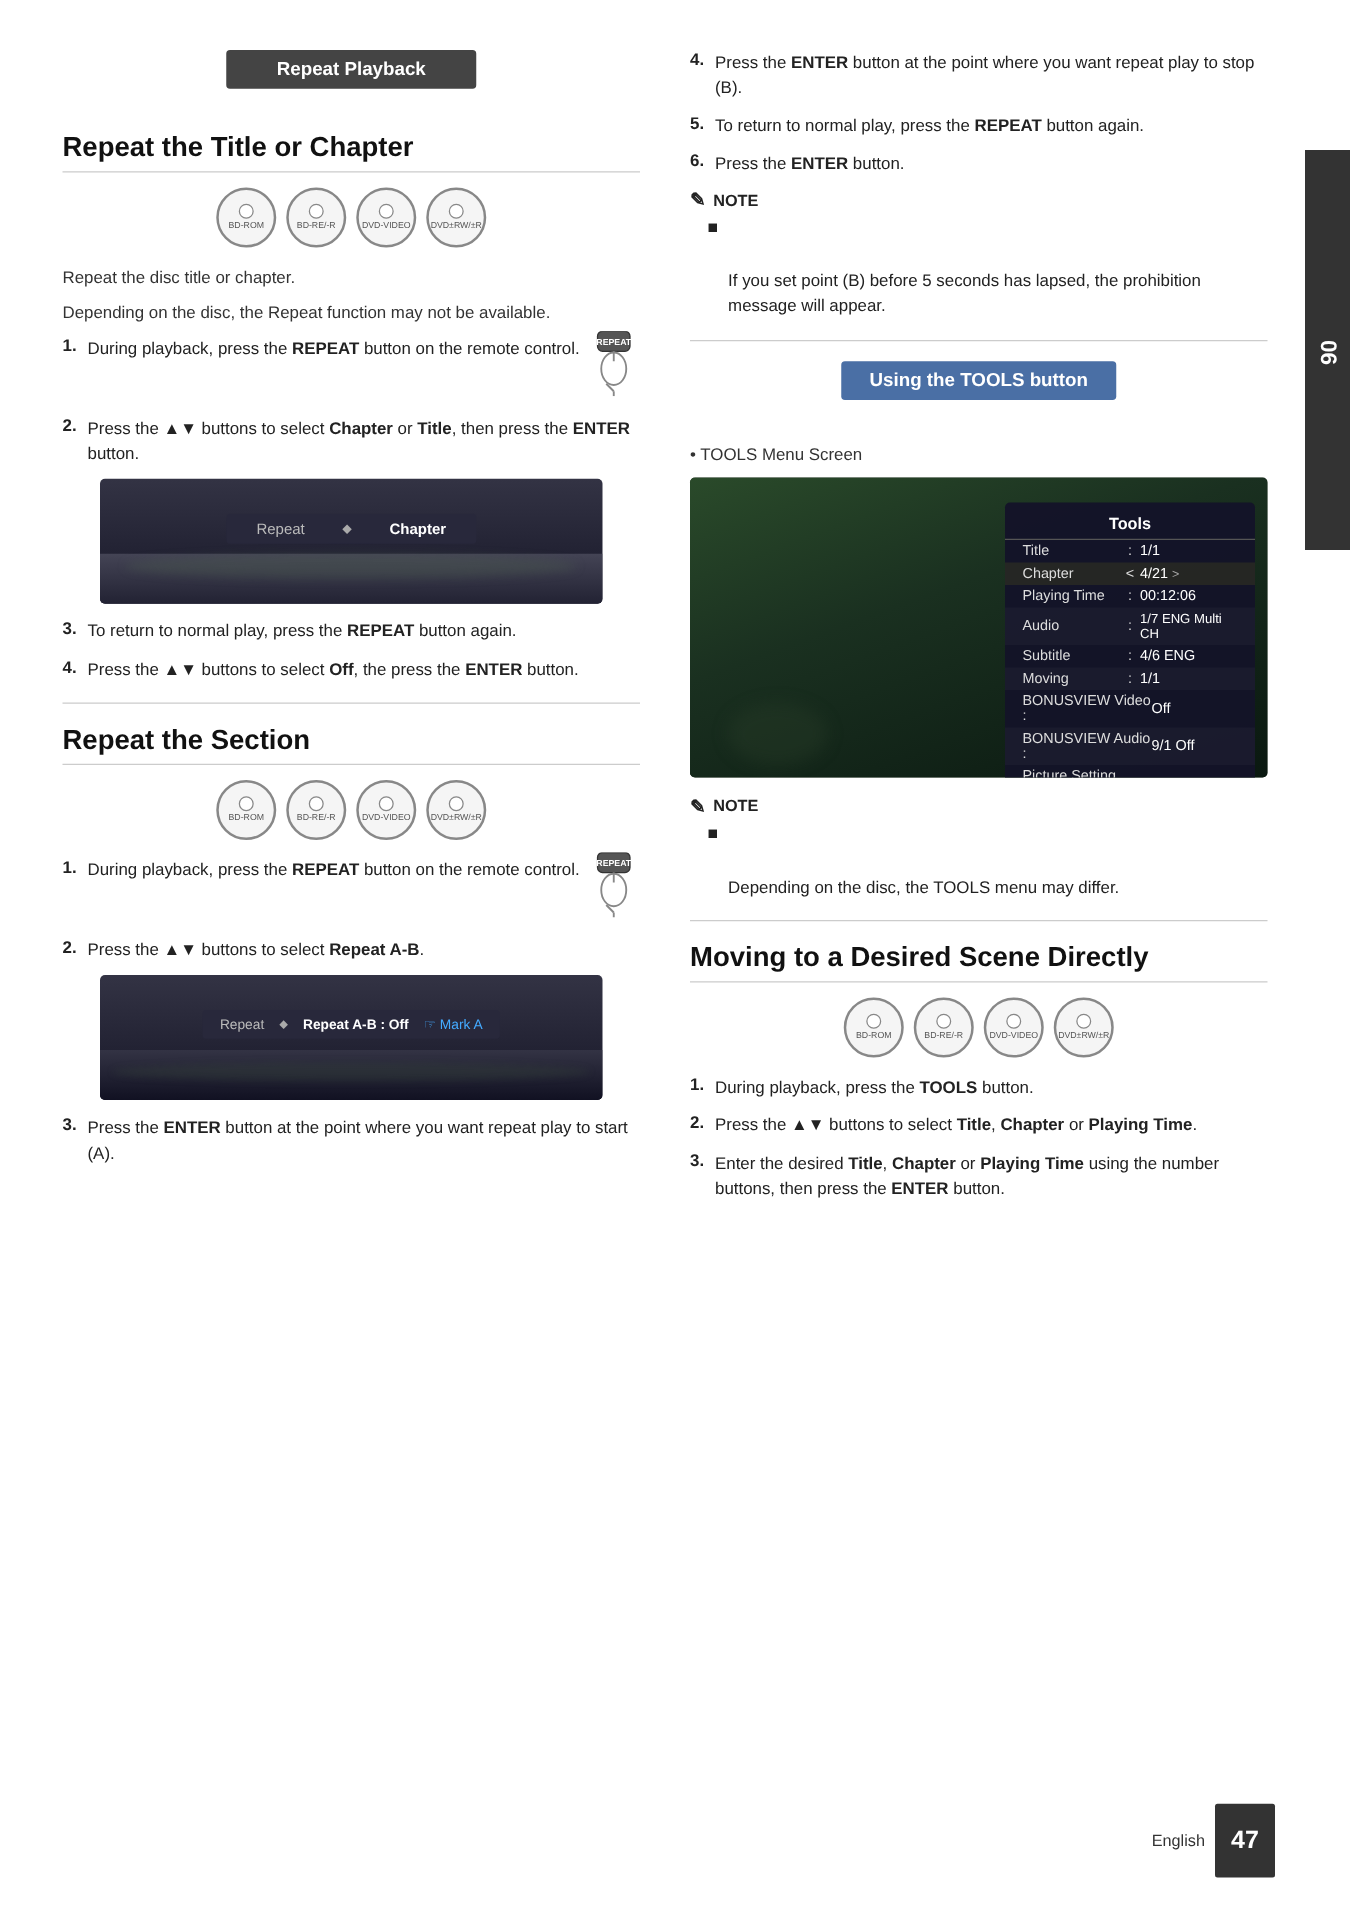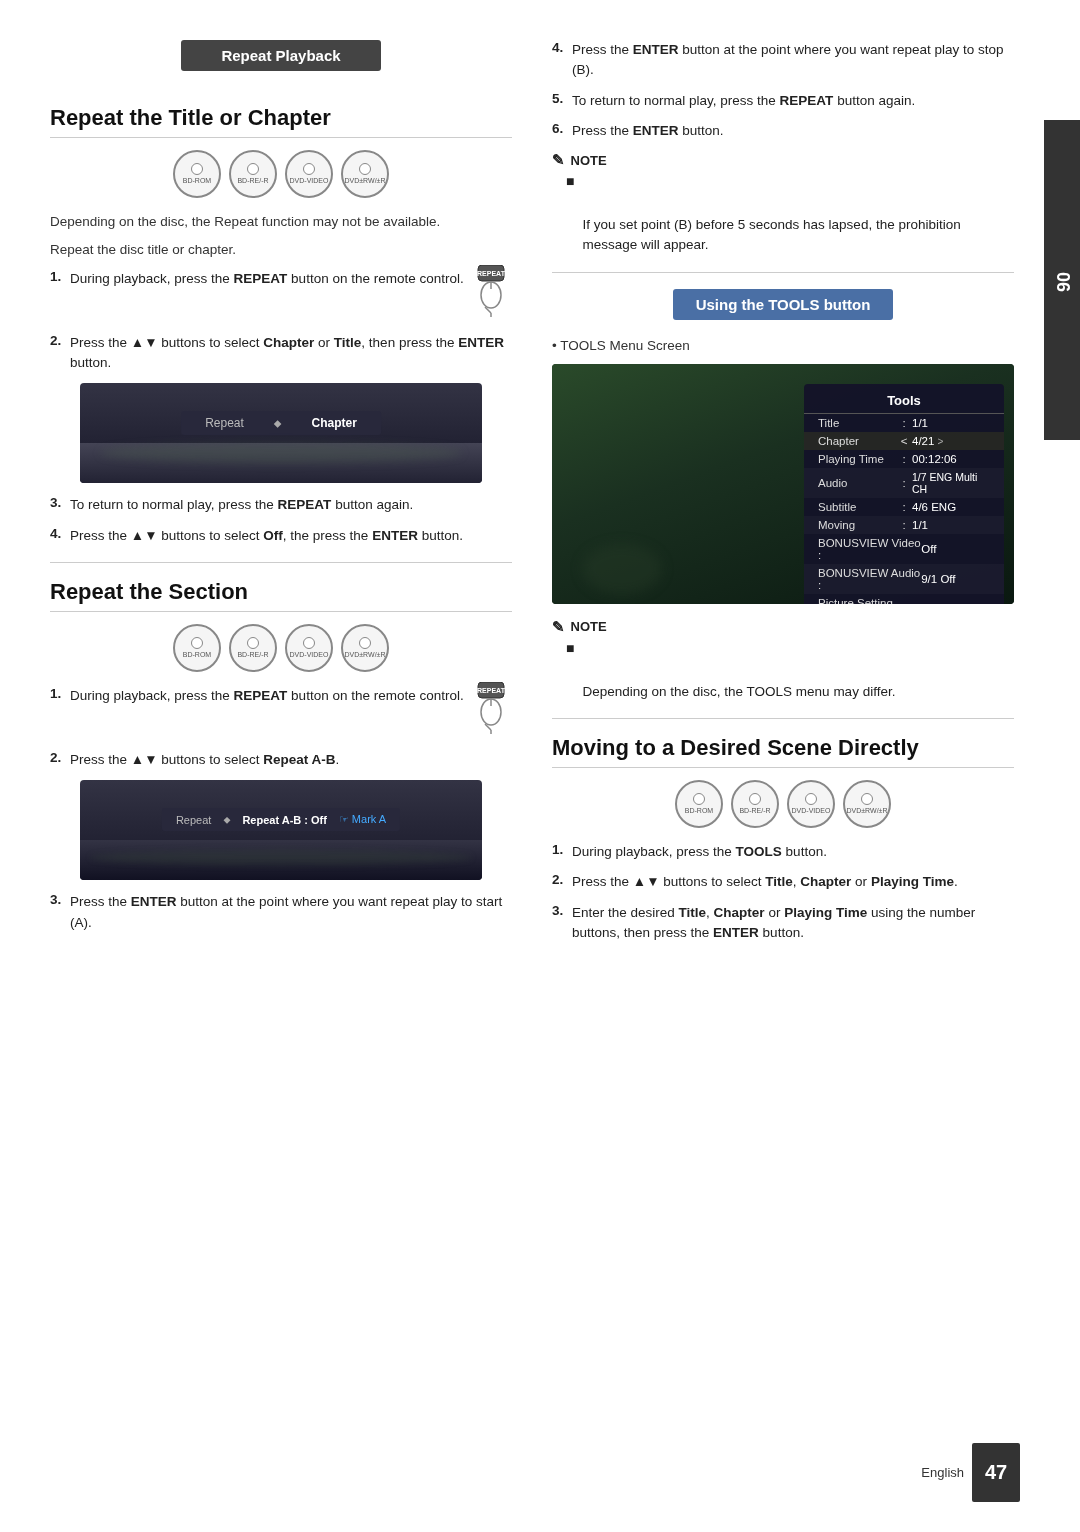--- a/index.html
+++ b/index.html
@@ -92,20 +92,21 @@
     }
 
     .section-header-blue {
       background: #4a6fa5;
       color: #fff;
       text-align: center;
       font-size: 15px;
       font-weight: bold;
       padding: 7px 20px;
       border-radius: 3px;
+      margin-bottom: 18px;
       display: inline-block;
       min-width: 220px;
     }
 
     h2.section-title {
       font-size: 22px;
       font-weight: bold;
       color: #111;
       margin-bottom: 12px;
       border-bottom: 1px solid #ccc;
@@ -340,22 +341,22 @@
       <div class="disc-icon">
         <div class="disc-icon-inner"></div>
         <span>DVD-VIDEO</span>
       </div>
       <div class="disc-icon">
         <div class="disc-icon-inner"></div>
         <span>DVD±RW/±R</span>
       </div>
     </div>
 
+    <p class="body-text">Repeat the disc title or chapter.</p>
     <p class="body-text">Depending on the disc, the Repeat function may not be available.</p>
-    <p class="body-text">Repeat the disc title or chapter.</p>
 
     <div class="step-row">
       <span class="step-label">1.</span>
       <span class="step-content">
         During playback, press the <b>REPEAT</b> button on the remote control.
         <span style="float:right; margin-top:-4px;">
           <svg width="42" height="52" viewBox="0 0 42 52">
             <rect x="8" y="0" width="26" height="16" rx="4" fill="#555" stroke="#333" stroke-width="1"></rect>
             <text x="21" y="11" text-anchor="middle" fill="#fff" font-size="7" font-weight="bold">REPEAT</text>
             <line x1="21" y1="16" x2="21" y2="24" stroke="#888" stroke-width="1.5"></line>

